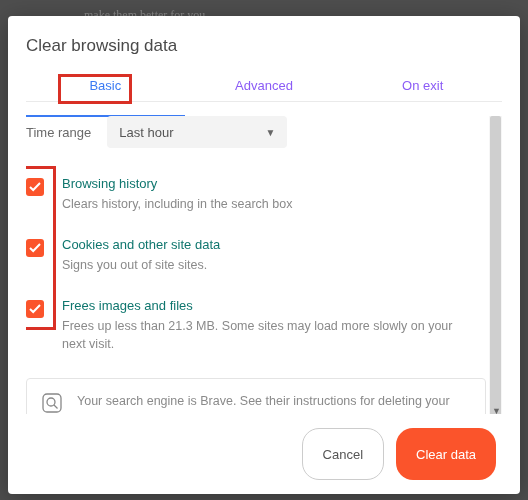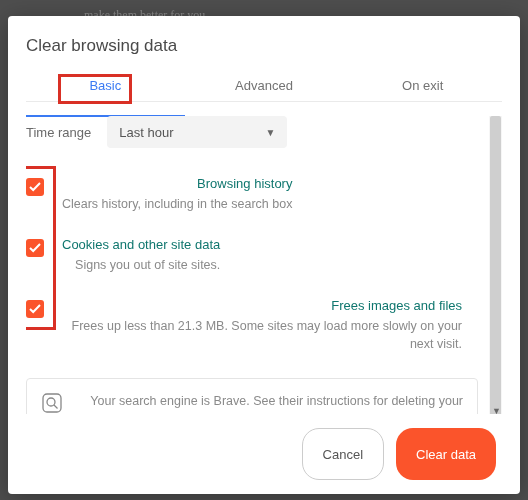--- a/index.html
+++ b/index.html
@@ -6,27 +6,27 @@
   html, body { width: 528px; height: 500px; font-family: Arial, Helvetica, sans-serif; }
   body { background: #4e4e4e; position: relative; overflow: hidden; }
   .bg-text { position: absolute; top: 8px; left: 84px; color: #8a8a8a; font-size: 12px; font-family: Liberation Serif, serif; }
   .modal {
     position: absolute; top: 16px; left: 8px; right: 8px; bottom: 6px;
     background: #fff; border-radius: 4px; box-shadow: 0 4px 24px rgba(0,0,0,.3);
     padding: 20px 18px 14px 18px; display: flex; flex-direction: column;
   }
   .dlg-title { font-size: 17px; color: #4a4a4a; margin-bottom: 14px; }
   .tabs { display: flex; border-bottom: 1px solid #eaeaea; margin-bottom: 14px; }
-  .tab { flex: 1; text-align: center; font-size: 13px; color: #737373; padding: 8px 0; cursor: pointer; }
+  .tab { flex: 1; text-align: center; font-size: 13px; color: #8b5cf6; padding: 8px 0; cursor: pointer; }
   .tab.active { color: #3a7af3; }
   .tabs-wrap { position: relative; }
   .active-underline { position: absolute; left: 0; width: 33.33%; bottom: -1px; height: 2px; background: #3a7af3; }
   .annot-tabs { position: absolute; left: 50px; top: 58px; width: 74px; height: 30px; border: 3px solid #d93025; pointer-events: none; }
   .body { position: relative; flex: 1; overflow: hidden; }
-  .scrollarea { position: absolute; inset: 0 12px 0 0; overflow-y: auto; padding-right: 12px; text-align: right; }
+  .scrollarea { position: absolute; inset: 0 12px 0 0; overflow-y: auto; padding-right: 4px; }
   .timerange-row { display: flex; align-items: center; gap: 16px; margin-bottom: 28px; }
   .tr-label { font-size: 13px; color: #6a6a6a; }
   .select {
     background: #f3f3f3; border: none; border-radius: 4px; height: 32px; width: 180px;
     display: flex; align-items: center; justify-content: space-between; padding: 0 12px;
     font-size: 13px; color: #555; cursor: pointer;
   }
   .select .arrow { font-size: 10px; color: #666; }
   .item { display: flex; gap: 18px; margin-bottom: 24px; }
   .cb {

